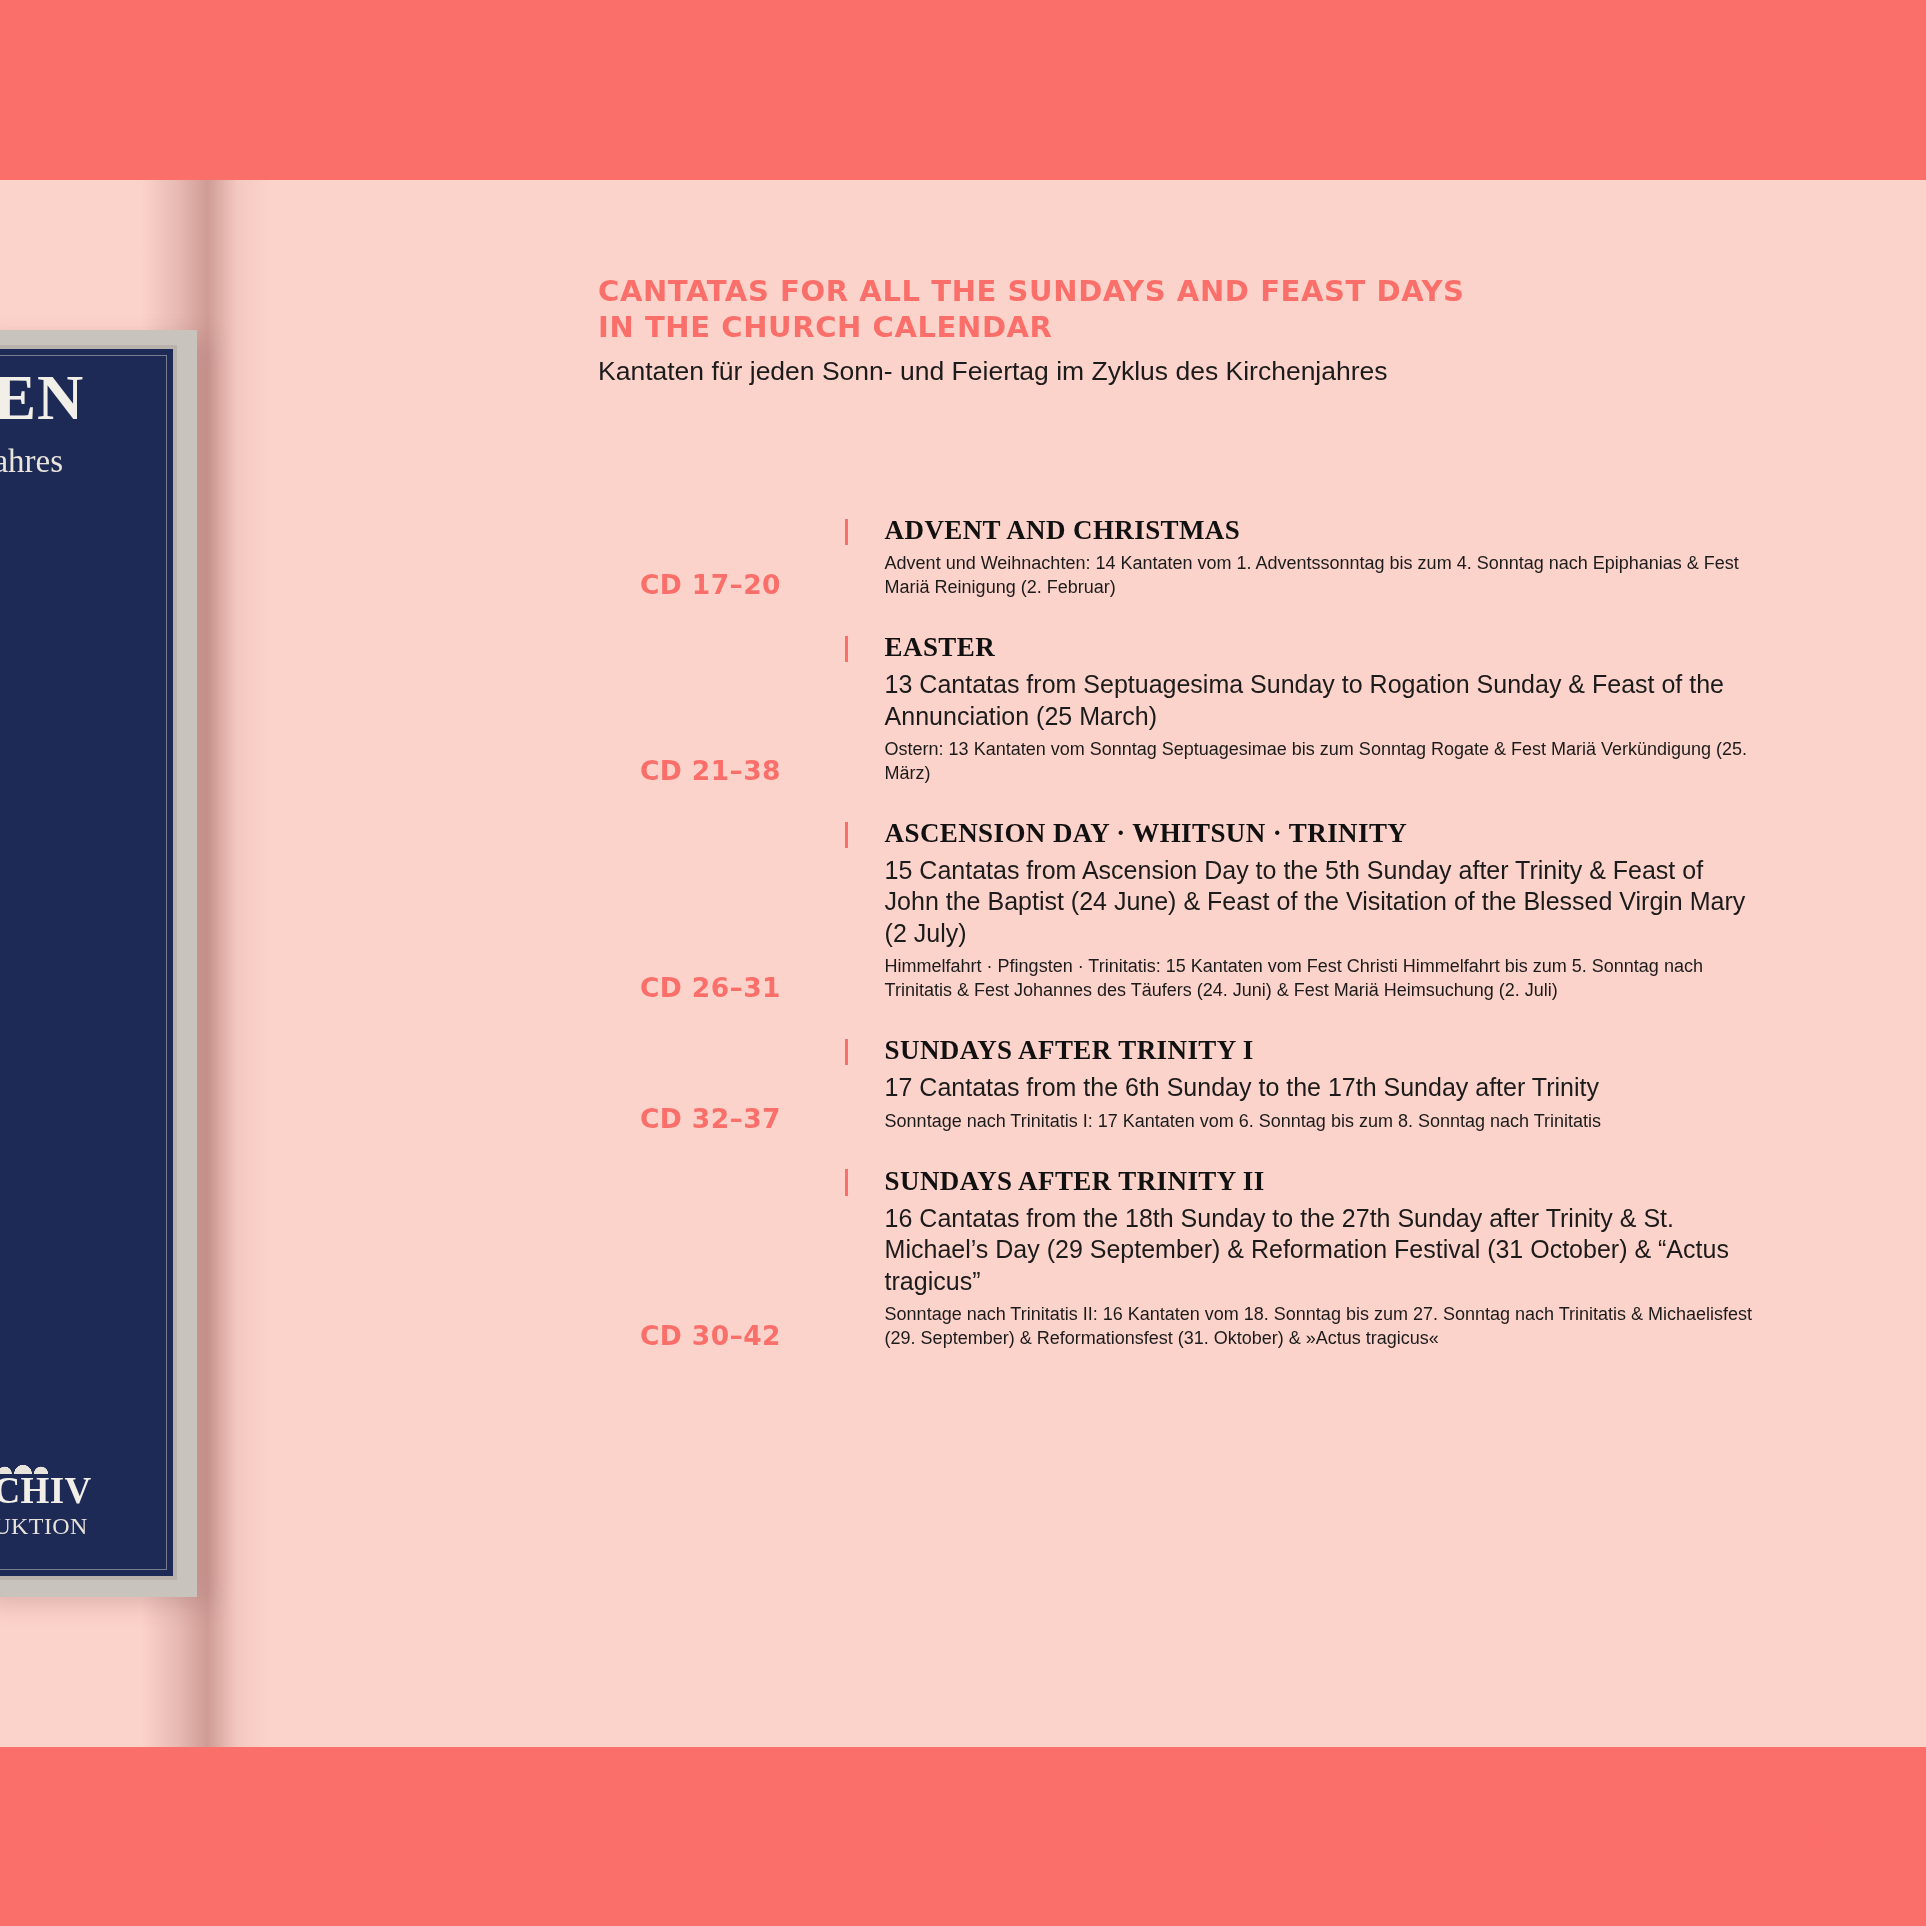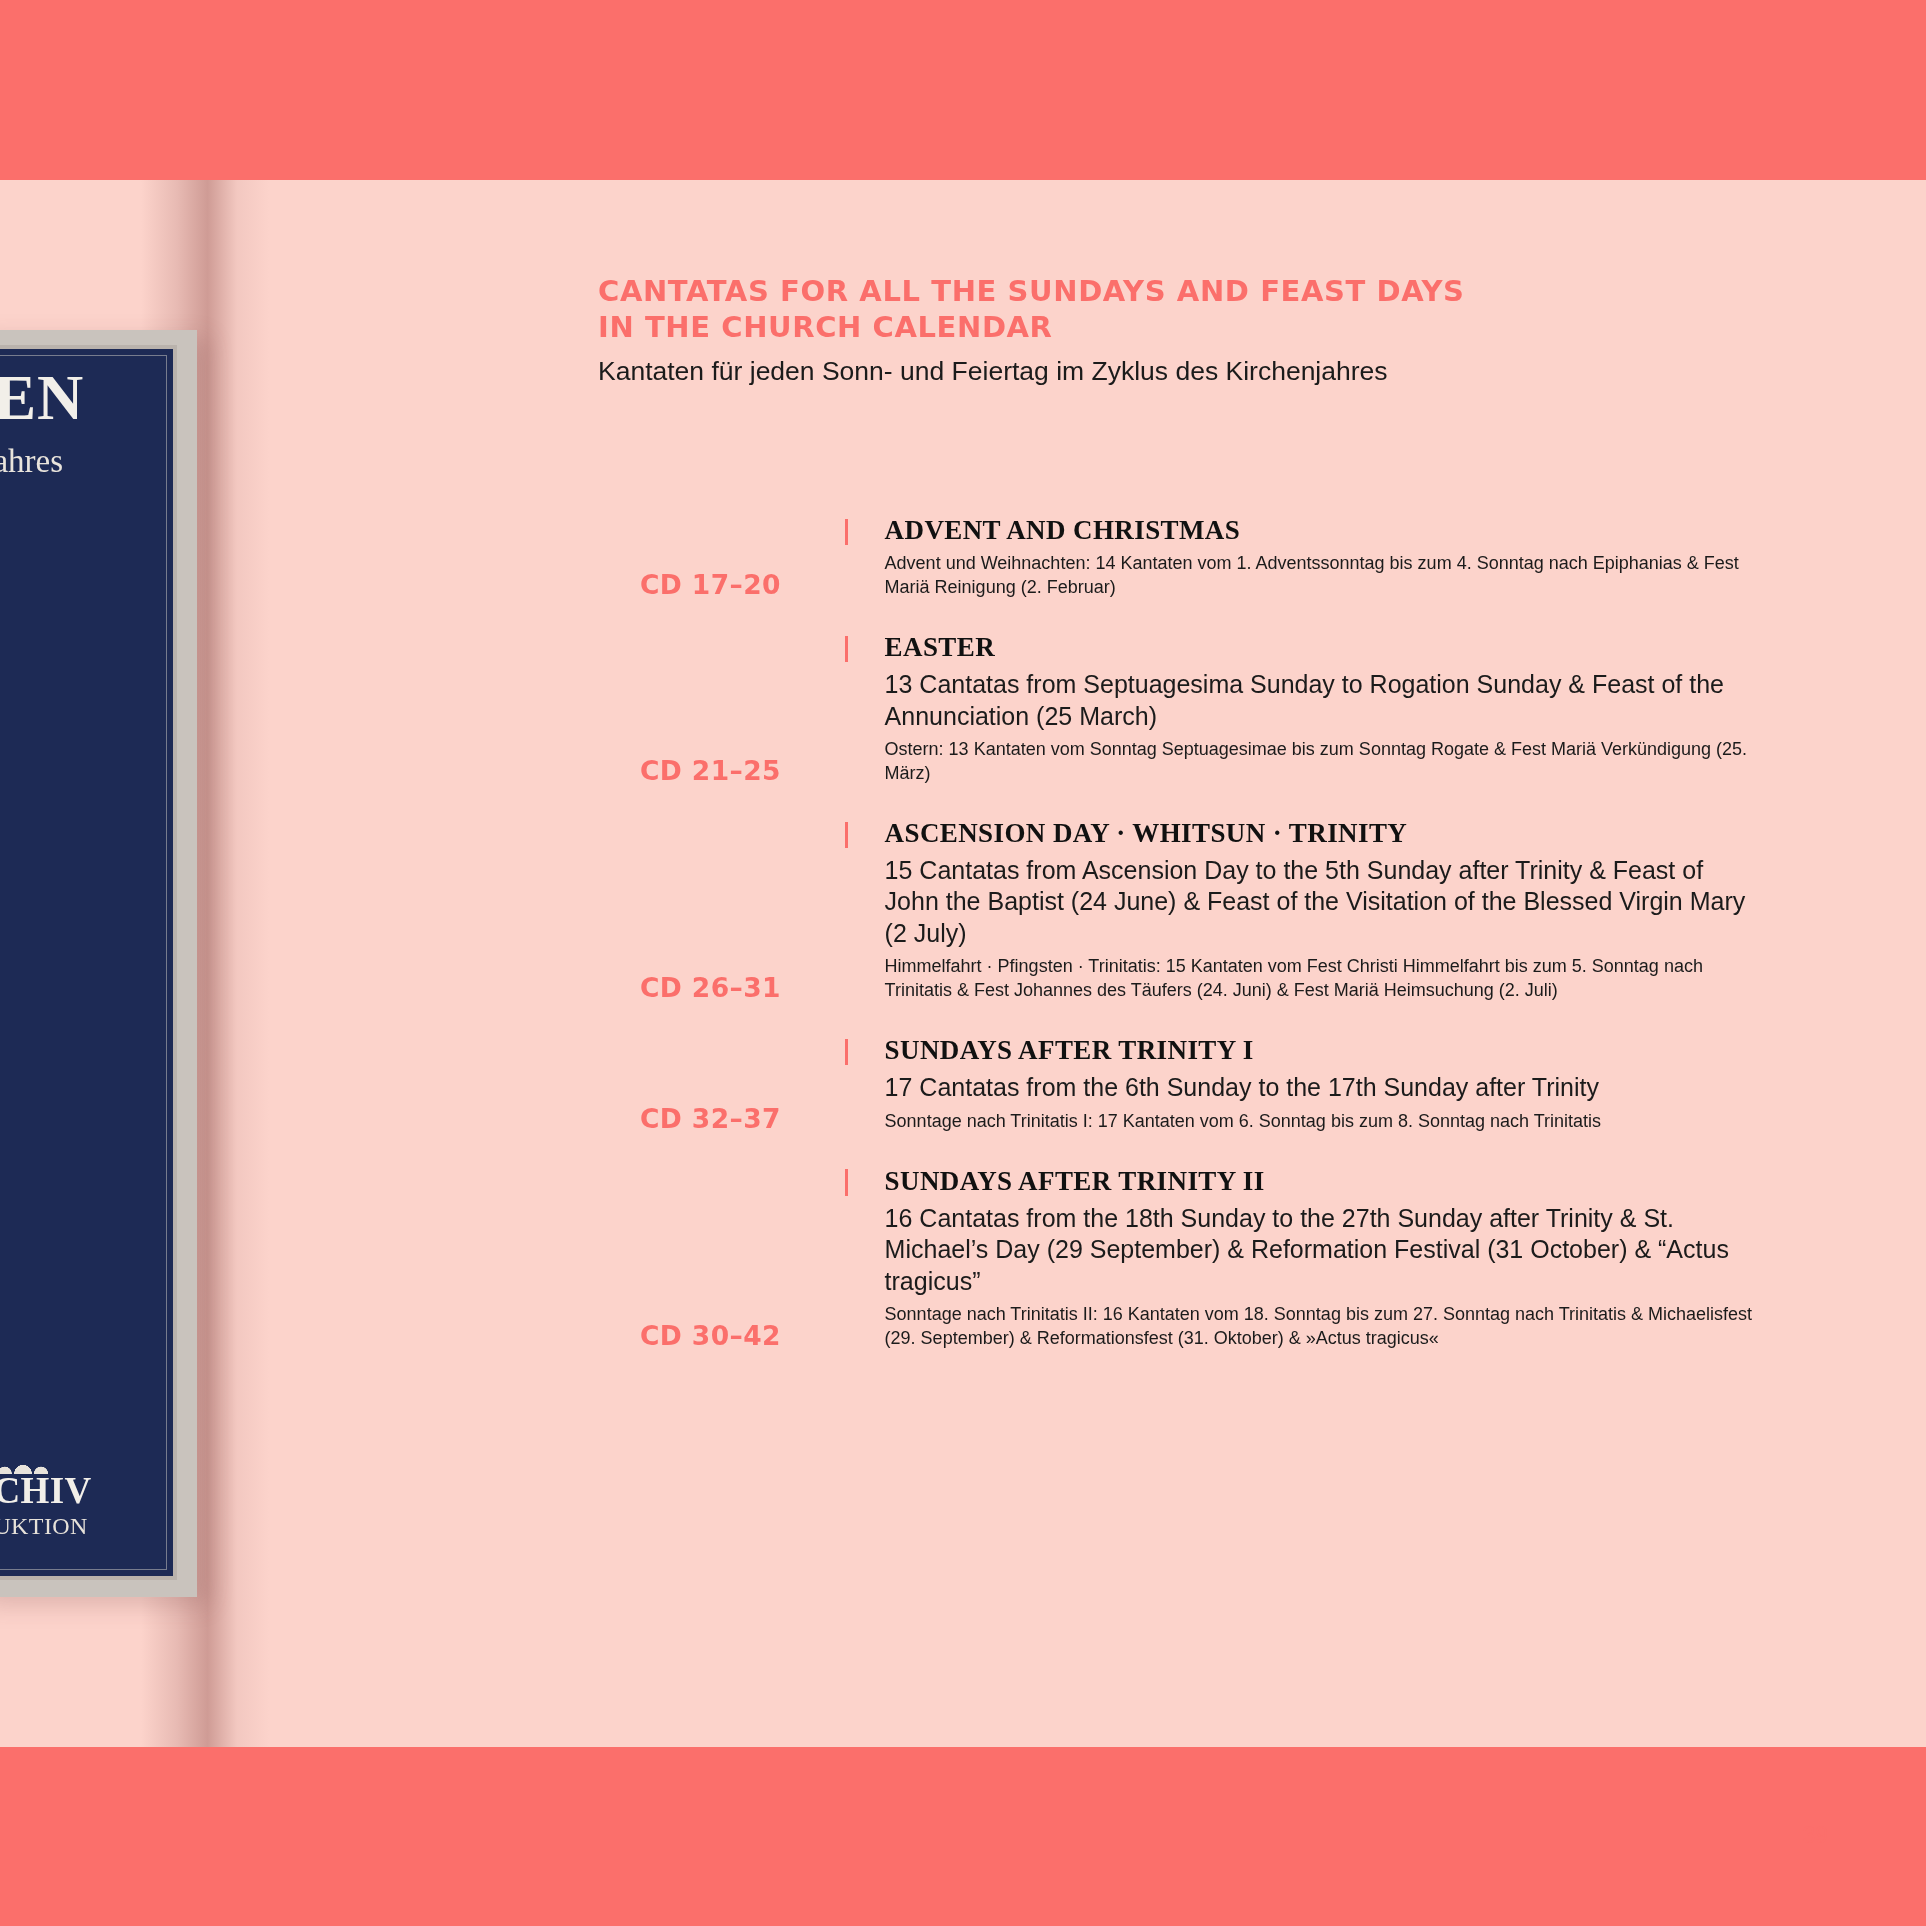--- a/index.html
+++ b/index.html
@@ -271,21 +271,21 @@
       <div class="entry">
         <div class="cd-label">CD 17–20</div>
         <div class="rule"></div>
         <div class="entry-body">
           <div class="entry-title">ADVENT AND CHRISTMAS</div>
           <div class="entry-desc-de">Advent und Weihnachten: 14 Kantaten vom 1. Adventssonntag bis zum 4. Sonntag nach Epiphanias &amp; Fest Mariä Reinigung (2. Februar)</div>
         </div>
       </div>
 
       <div class="entry">
-        <div class="cd-label">CD 21–25</div>
+        <div class="cd-label">CD 21–38</div>
         <div class="rule"></div>
         <div class="entry-body">
           <div class="entry-title">EASTER</div>
           <div class="entry-desc">13 Cantatas from Septuagesima Sunday to Rogation Sunday &amp; Feast of the Annunciation (25 March)</div>
           <div class="entry-desc-de">Ostern: 13 Kantaten vom Sonntag Septuagesimae bis zum Sonntag Rogate &amp; Fest Mariä Verkündigung (25. März)</div>
         </div>
       </div>
 
       <div class="entry">
         <div class="cd-label">CD 26–31</div>

